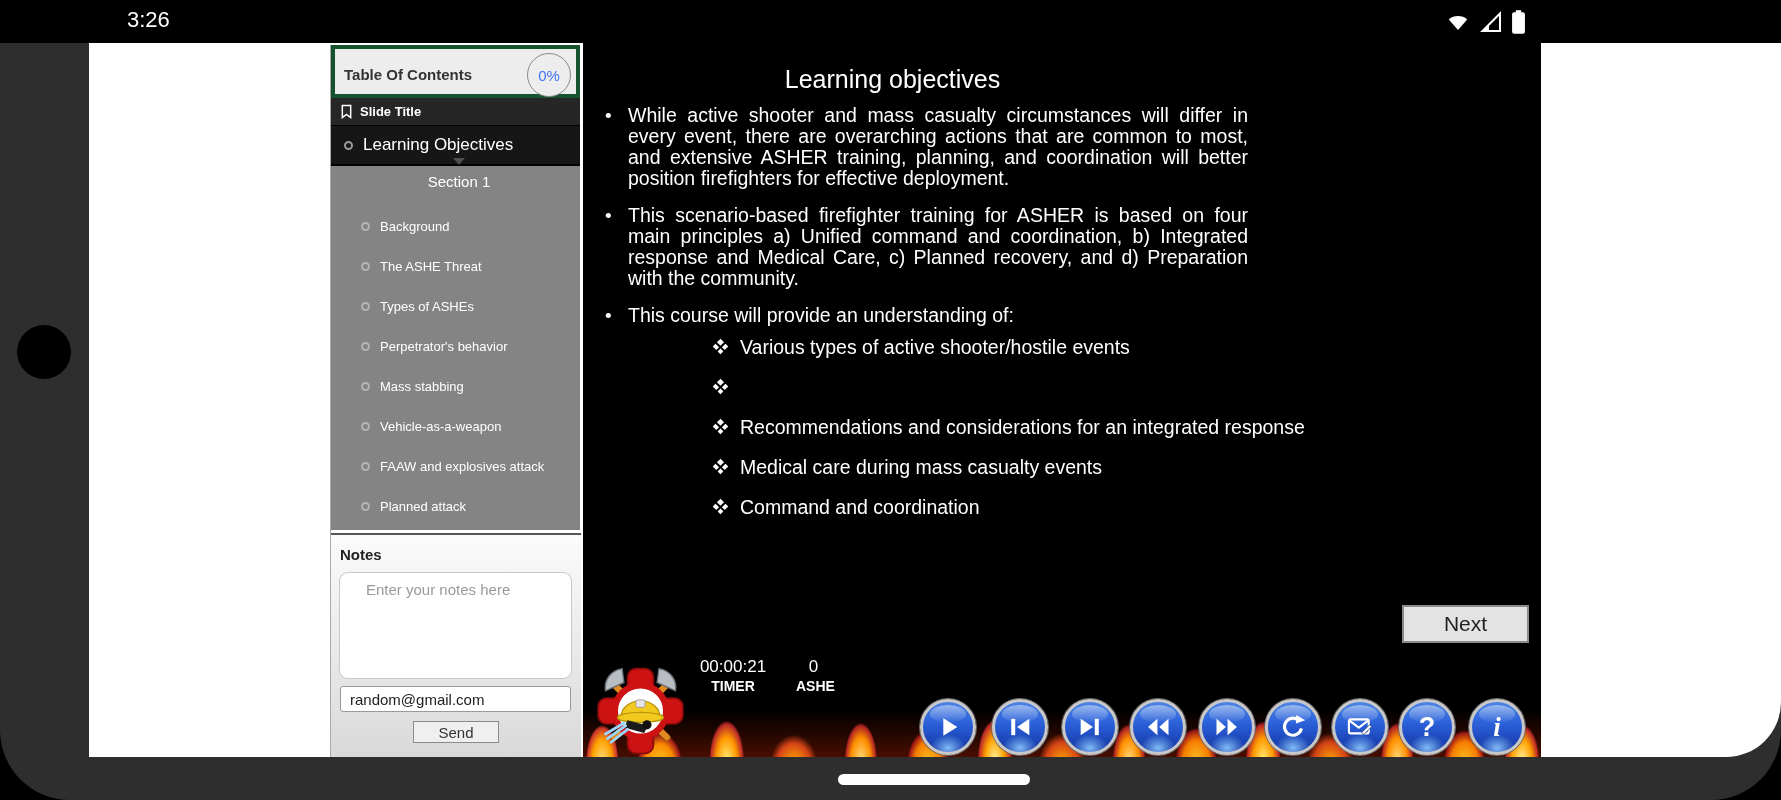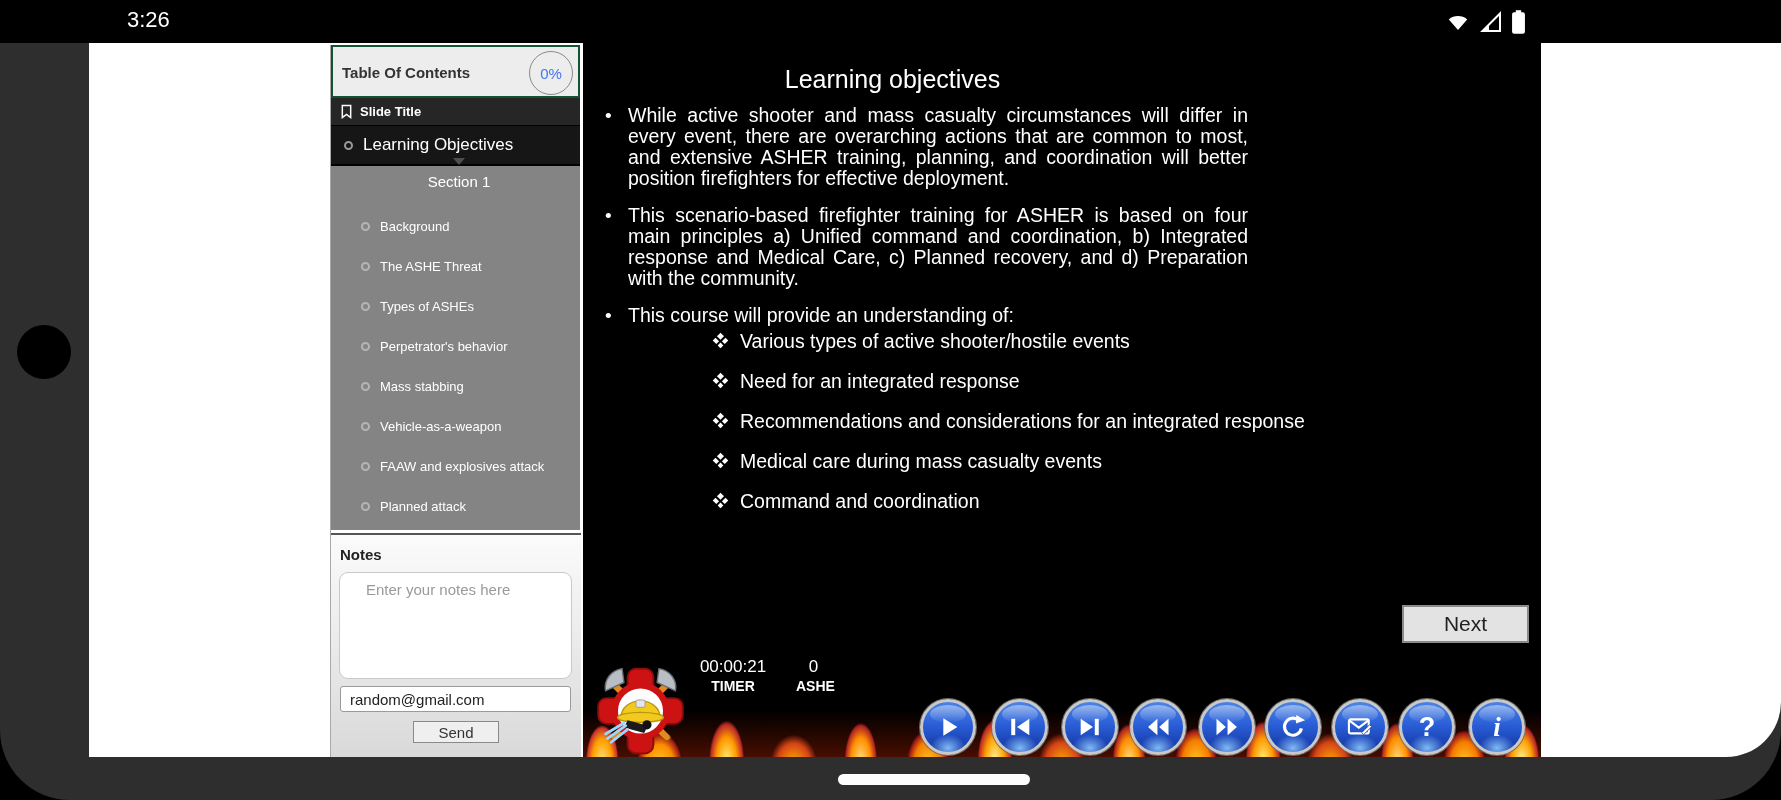--- a/index.html
+++ b/index.html
@@ -16,21 +16,21 @@
   .frame{position:absolute;left:0;top:43px;width:1781px;height:757px;background:#2e2e2e;
          border-radius:0 0 70px 70px;}
   .camera{position:absolute;left:17px;top:325px;width:54px;height:54px;border-radius:50%;background:#000;}
   .screen{position:absolute;left:89px;top:43px;width:1692px;height:714px;background:#fff;
           border-bottom-right-radius:55px;}
   .nav-pill{position:absolute;left:838px;top:774px;width:192px;height:11px;border-radius:6px;background:#fdfdfd;}
 
   
   .sidebar{position:absolute;left:330px;top:45px;width:250px;height:712px;background:#fff;
            border-left:1px solid #a9a9a9;box-sizing:border-box;}
-  .toc-header{position:relative;height:53px;background:#ededed;border:2px solid #14532d;box-sizing:border-box;}
+  .toc-header{position:relative;height:53px;background:#ededed;border:4px solid #14532d;box-sizing:border-box;}
   .toc-header .t{position:absolute;left:9px;top:17px;font-size:15px;font-weight:bold;color:#333;}
   .progress-circle{position:absolute;right:5px;top:4px;width:44px;height:44px;border-radius:50%;
                    border:1px solid #8a8a8a;box-sizing:border-box;display:flex;align-items:center;justify-content:center;
                    font-size:15px;color:#4276f5;background:#ededed;}
   .slide-title-row{height:28px;background:#262626;display:flex;align-items:center;gap:7px;padding-left:9px;
                    border-bottom:1px solid #000;box-sizing:border-box;}
   .slide-title-row span{color:#fff;font-size:13px;font-weight:bold;}
   .lo-row{height:40px;background:#161616;display:flex;align-items:center;gap:10px;padding-left:13px;
           border-bottom:2px solid #000;box-sizing:border-box;}
   .lo-row span{color:#fff;font-size:17px;}
@@ -56,21 +56,21 @@
   .send-btn{position:absolute;left:82px;top:186px;width:86px;height:22px;background:#efefef;
             border:1px solid #8a8a8a;font-family:inherit;font-size:15px;color:#333;line-height:19px;text-align:center;cursor:pointer;}
 
   
   .slide{position:absolute;left:583px;top:43px;width:958px;height:714px;background:#000;color:#fff;}
   .slide-title{position:absolute;left:22px;top:22px;width:575px;text-align:center;font-size:25px;}
   .bullets{position:absolute;left:22px;top:62px;width:643px;}
   .bullet-row{display:flex;margin-bottom:16px;}
   .bullet-row .dot{width:23px;flex:0 0 auto;font-size:19px;line-height:21px;}
   .bullet-row p{margin:0;width:620px;font-size:19.5px;line-height:21px;text-align:justify;}
-  .subs{position:absolute;left:132px;top:287px;}
+  .subs{position:absolute;left:132px;top:293px;}
   .sub-row{display:flex;align-items:flex-start;height:40px;}
   .d4{width:11px;height:11px;transform:rotate(45deg);display:grid;grid-template-columns:1fr 1fr;grid-template-rows:1fr 1fr;
       gap:2px;margin:5px 14px 0 0;flex:0 0 auto;}
   .d4 i{background:#fff;}
   .sub-row span{font-size:19.5px;line-height:23px;}
   .next-btn{position:absolute;left:807px;top:562px;width:127px;height:38px;background:#e3e3e3;
             border:2px solid #8a8a8a;box-sizing:border-box;font-family:inherit;font-size:21px;color:#222;cursor:pointer;margin-left:12px;}
 
   
   .flames{position:absolute;left:0;bottom:0;width:958px;height:62px;background:
@@ -230,21 +230,20 @@
           </span>
           <span>Various types of active shooter/hostile events</span>
         </div>
         <div class="sub-row">
           <span class="d4">
             <i></i>
             <i></i>
             <i></i>
             <i></i>
           </span>
-          <span>Need for an integrated response</span>
         </div>
         <div class="sub-row">
           <span class="d4">
             <i></i>
             <i></i>
             <i></i>
             <i></i>
           </span>
           <span>Recommendations and considerations for an integrated response</span>
         </div>

